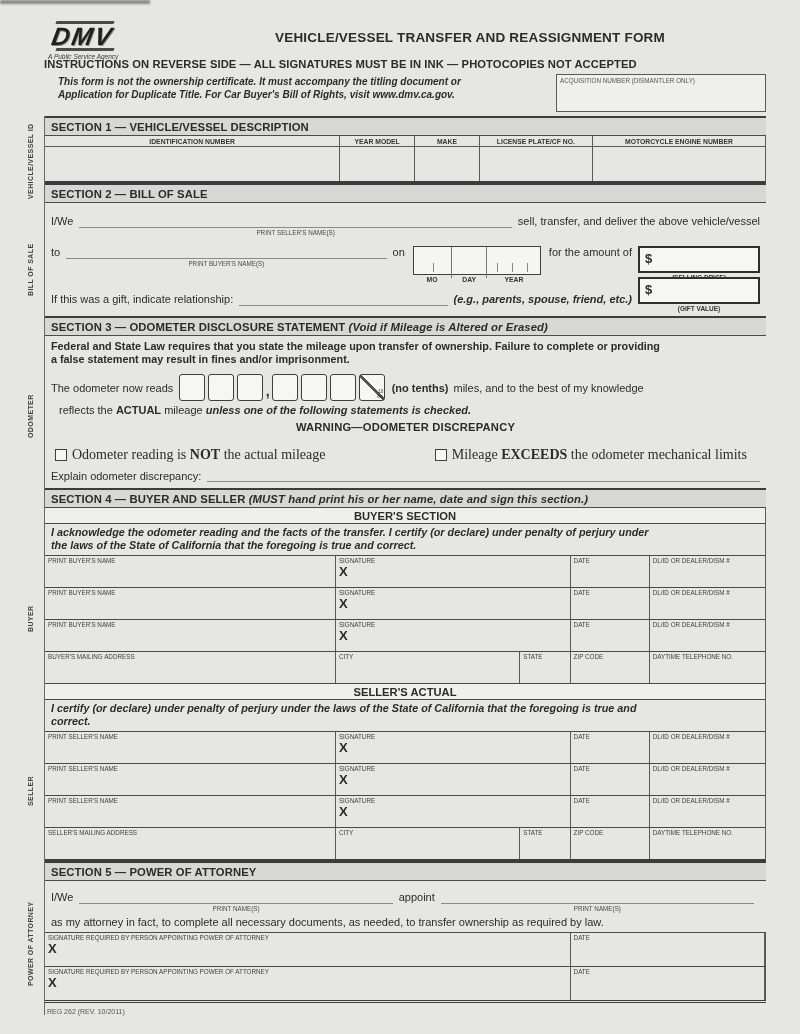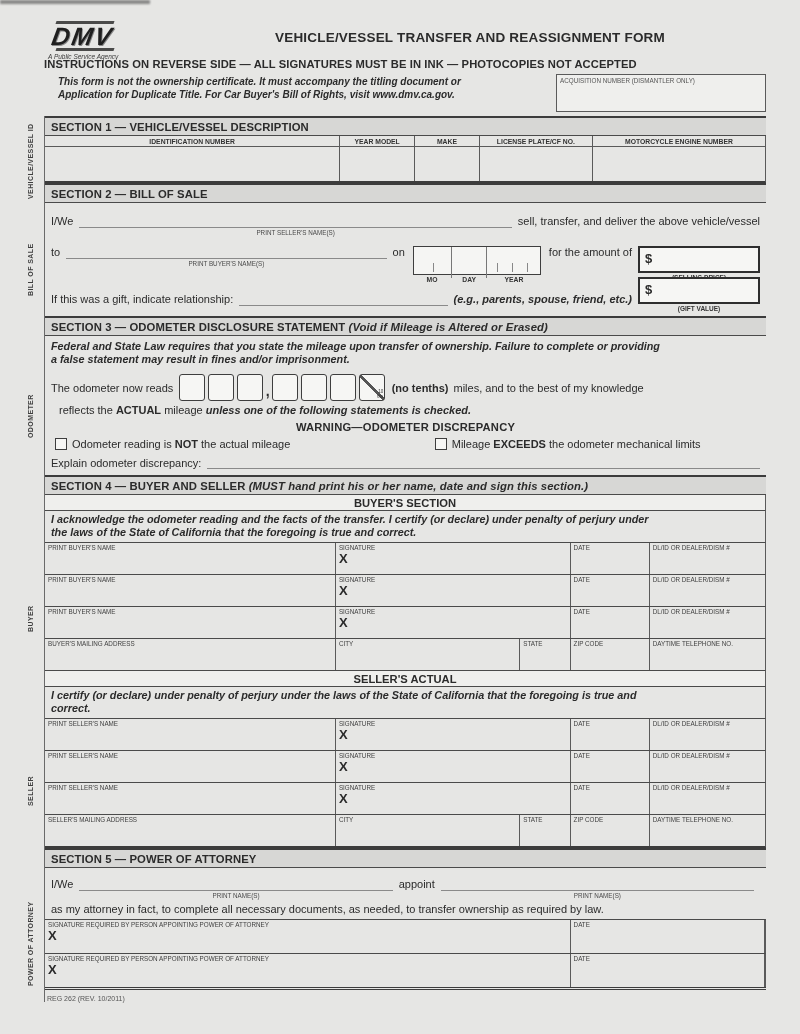--- a/index.html
+++ b/index.html
@@ -72,32 +72,32 @@
   .db-labels span:nth-child(3){ width:42%; text-align:center; }
   .money-wrap { flex:none; width:122px; margin-left:6px; }
   .money-box { height:27px; border:2px solid #2e2e2e; background:#f6f6f4; font-size:13px; font-weight:bold; padding:3px 0 0 5px; box-sizing:border-box; }
   .money-cap { font-size:6.5px; font-weight:bold; color:#333; text-align:center; padding-top:1px; }
   .s2-line3 { margin-top:10px; }
   .gift-hint { font-style:italic; margin:0 0; white-space:nowrap;font-weight:bold; }
   .gift-money { margin-top:-16px; }
 
   
   .s3 { padding:4px 6px 2px; }
-  .law { font-size:10.8px; font-weight:bold; font-style:italic; line-height:13px; }
+  .law { font-size:10.8px; font-weight:bold; line-height:13px; }
   .odo-row { display:flex; align-items:center; margin-top:8px; font-size:11px; flex-wrap:nowrap; }
   .odo-box { width:24px; height:25px; border:1.5px solid #3e3e3e; border-radius:3px; background:#f6f6f4; margin:0 1.5px; flex:none; }
   .odo-comma { font-size:14px; font-weight:bold; margin:6px 1px 0; }
   .odo-tenths { position:relative; background:linear-gradient(to top right, transparent 46%, #555 46%, #555 54%, transparent 54%), #f6f6f4; }
   .odo-tenths .t { position:absolute; right:1px; bottom:1px; font-size:4.5px; line-height:4.5px; color:#333; text-align:right; }
   .odo-after { margin-left:5px; white-space:nowrap; }
   .bold { font-weight:bold; }
   .bi { font-weight:bold; font-style:italic; }
   .s3-line2 { font-size:11px; margin-top:3px;padding-left:8px; }
   .warn { text-align:center; font-size:11.2px; font-weight:bold; margin-top:5px; letter-spacing:.2px; }
-  .check-row { display:flex; margin-top:5px; font-size:11px; }
+  .check-row { display:flex; margin-top:14px; font-size:14px;font-family:Liberation Serif, serif; }
   .check-item { display:flex; align-items:center;padding-left:8px; }
   .check-item:first-child { width:53%; padding-left:4px; box-sizing:border-box; }
   .checkbox { width:10px; height:10px; border:1.5px solid #3e3e3e; background:#f6f6f4; margin-right:5px; flex:none; }
   .explain-row { display:flex; align-items:flex-end; font-size:11px; margin-top:6px; padding-bottom:4px; }
   .explain-row .fill-line { flex:1; margin-left:6px; }
 
   
   .sub-title { text-align:center; font-size:11.2px; font-weight:bold; border-bottom:1px solid #4a4a4a; border-right:1px solid #5a5a5a; padding:2px 0 1px; }
   .statement { font-size:10.8px; font-weight:bold; font-style:italic; line-height:13px; padding:2px 6px 3px; border-bottom:1px solid #4a4a4a; border-right:1px solid #5a5a5a; }
   .grid4 { display:grid; grid-template-columns:40.4% 32.6% 11% 16%; border-bottom:1px solid #4a4a4a; border-right:1px solid #5a5a5a; }

